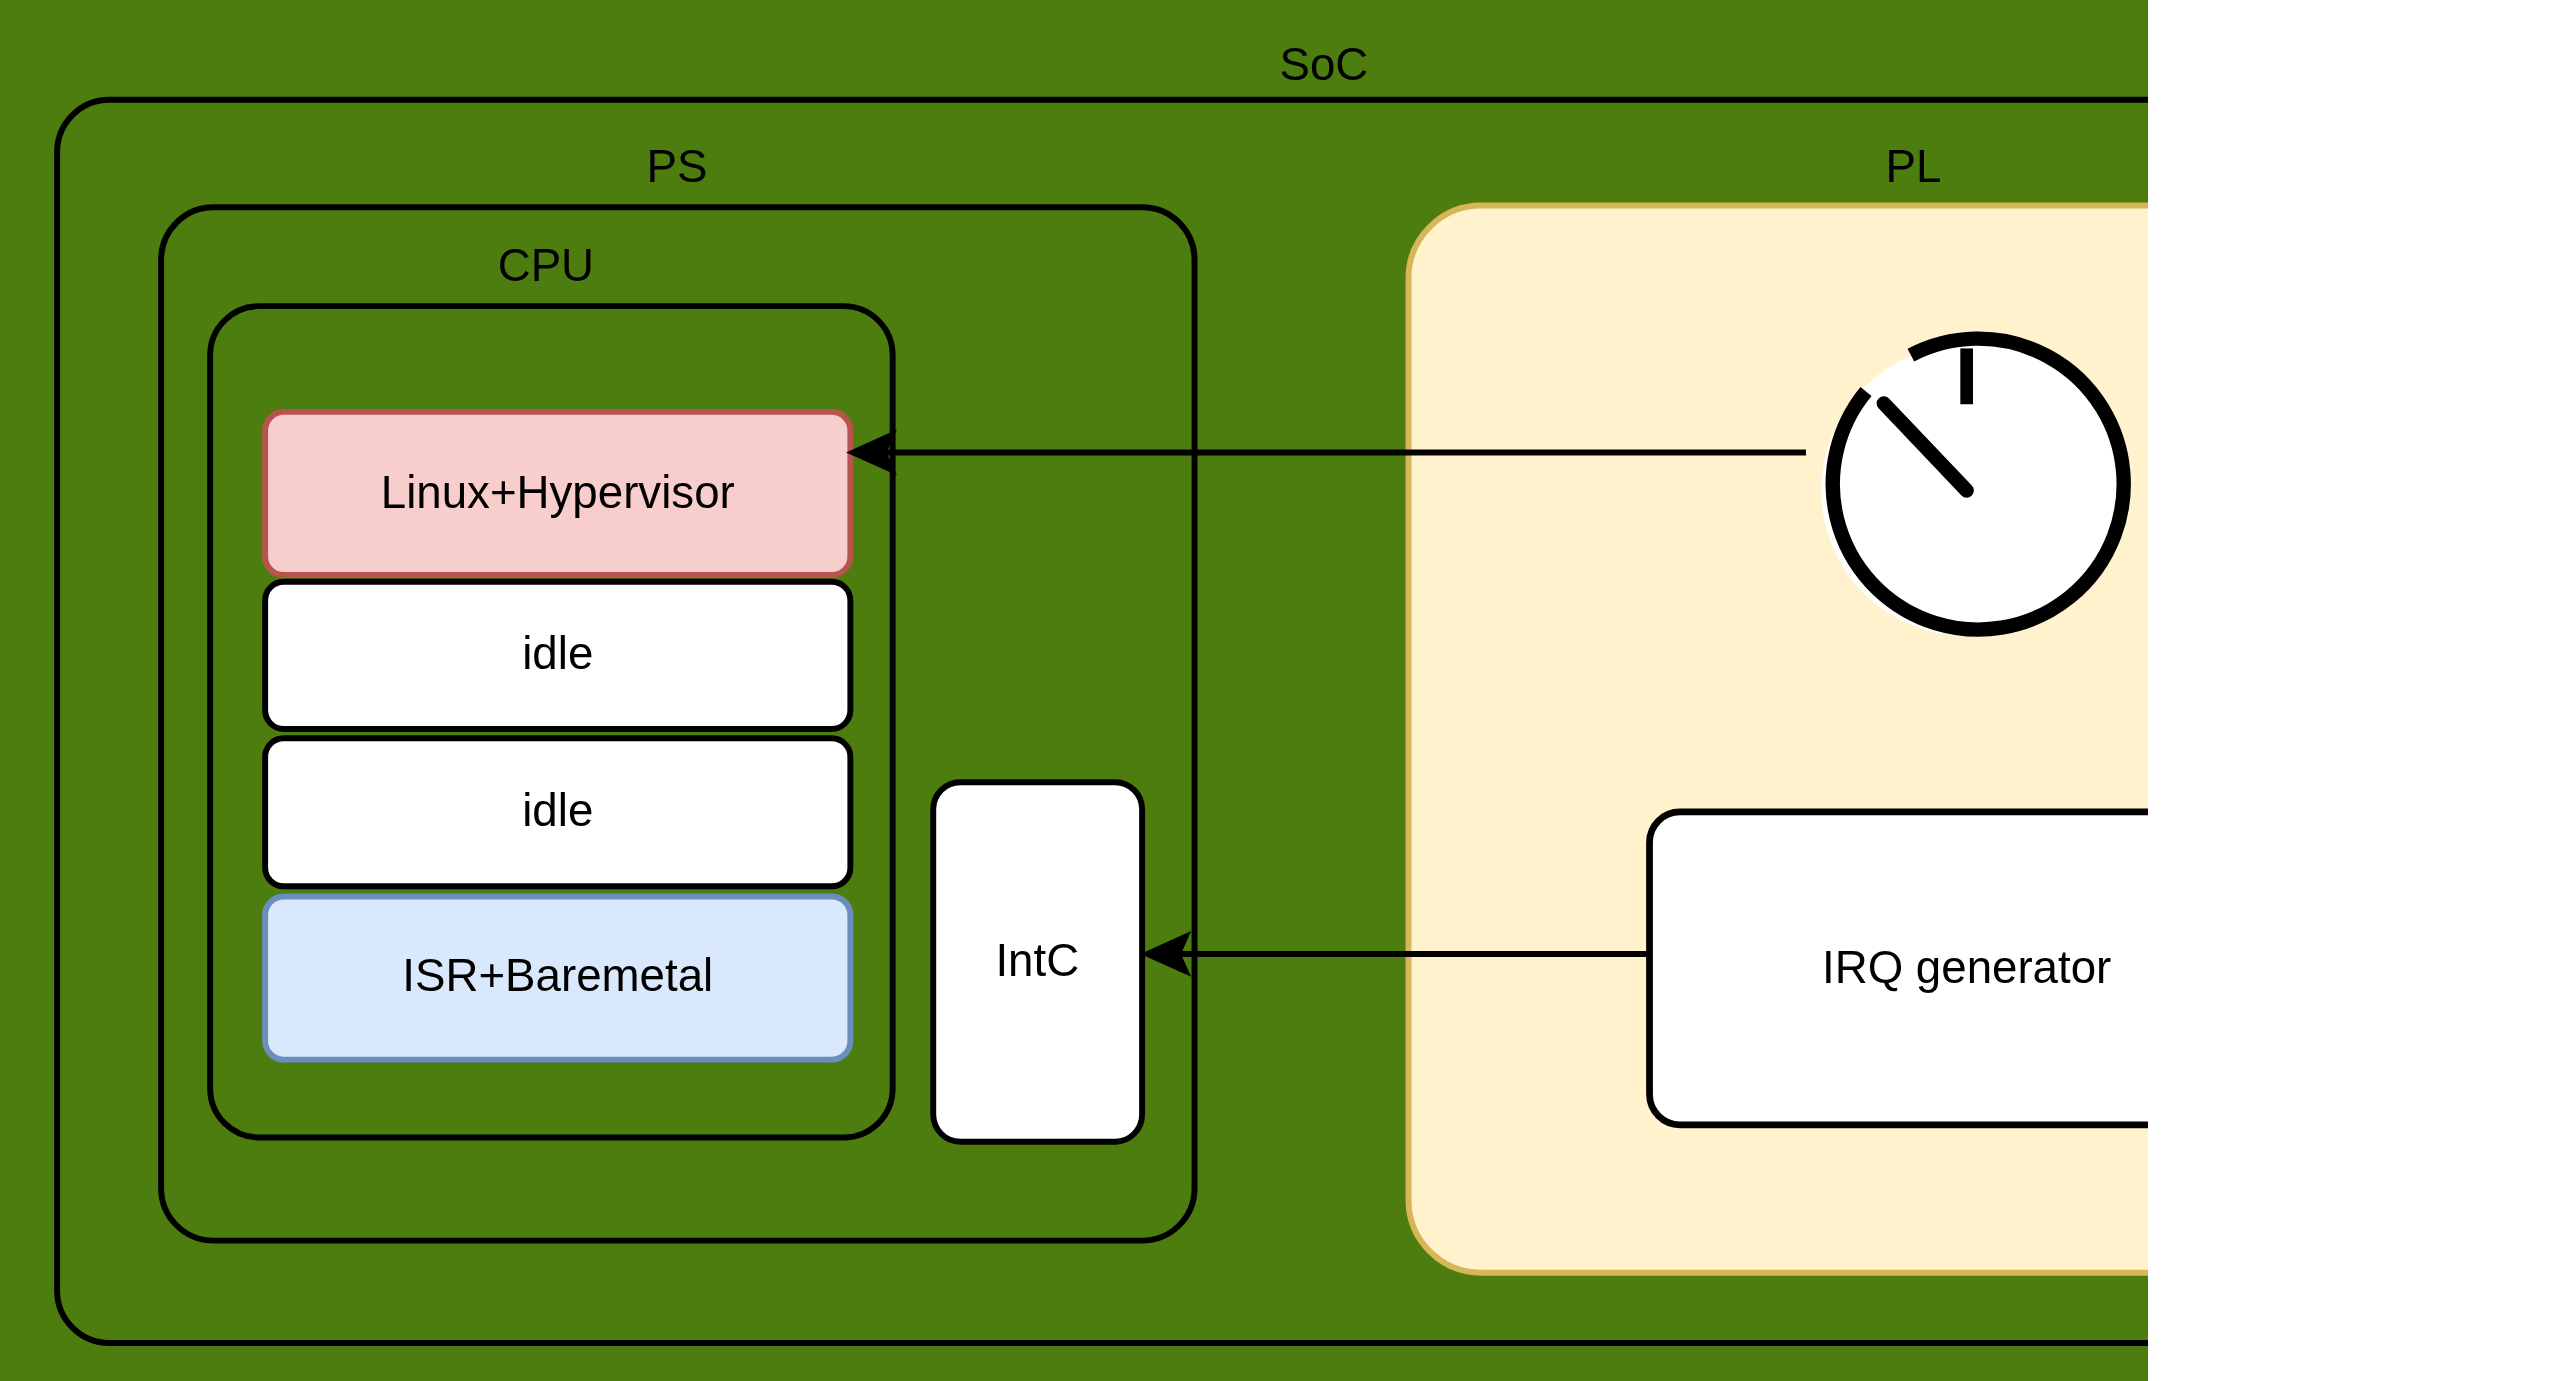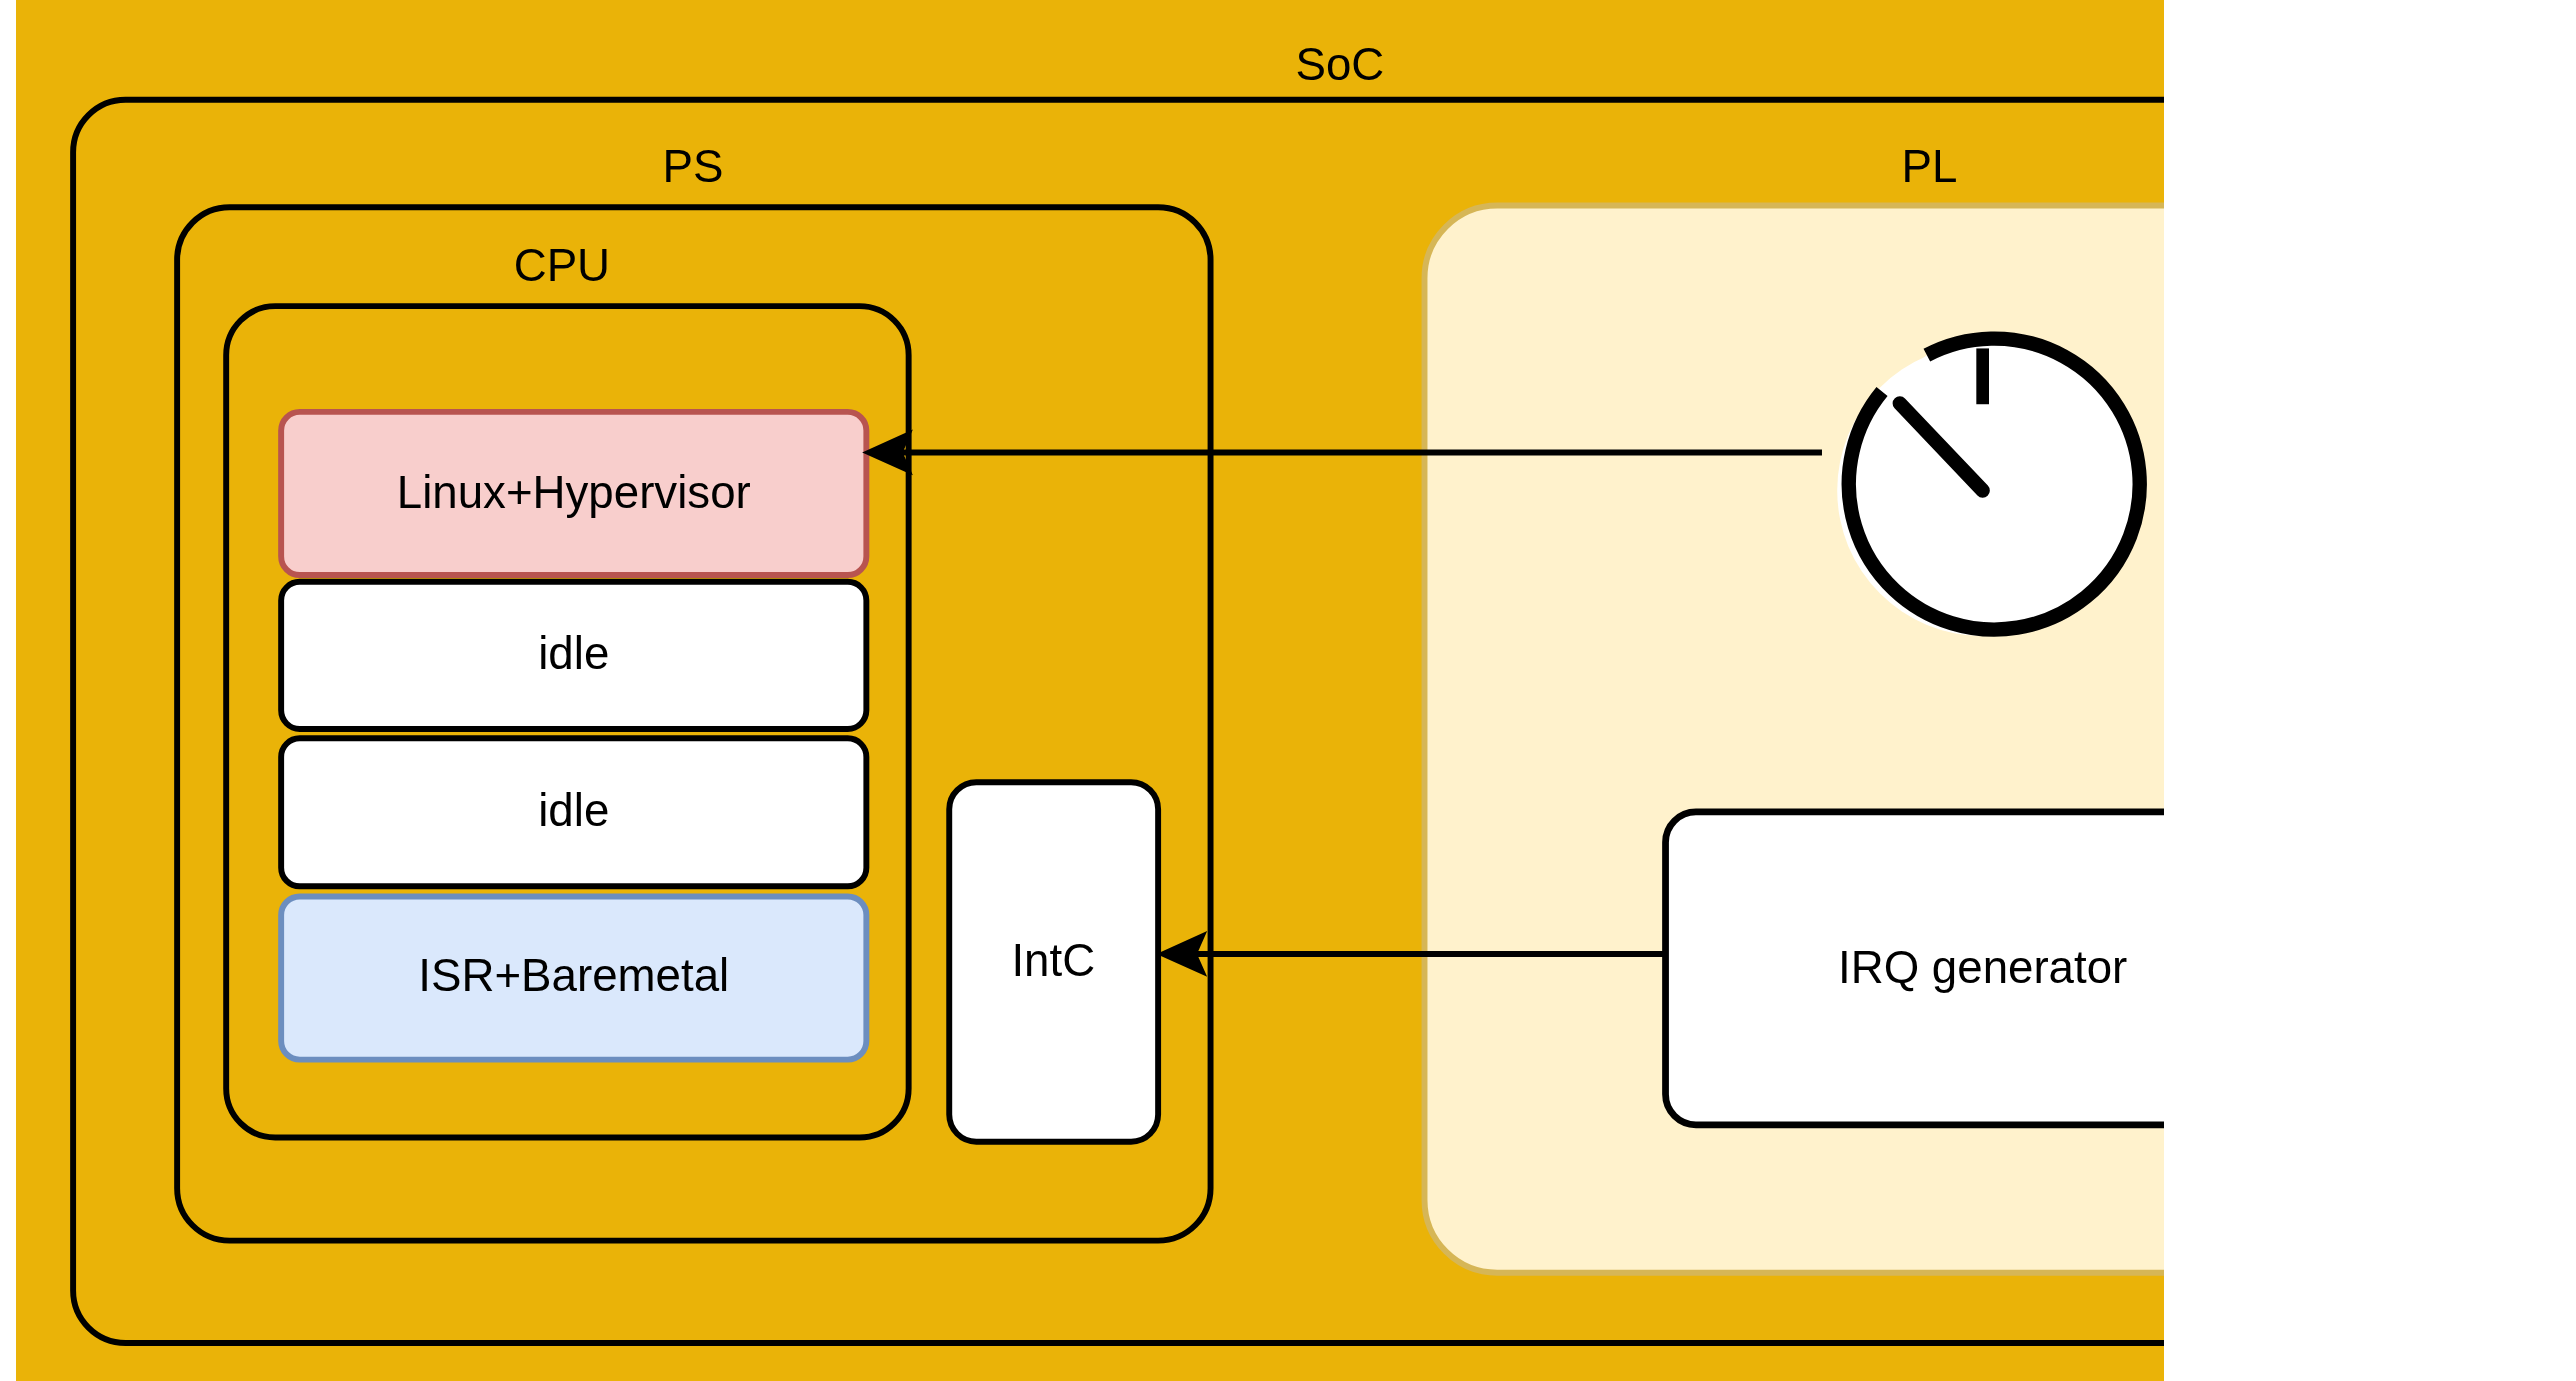--- a/index.html
+++ b/index.html
@@ -8,23 +8,22 @@
     padding: 0;
     background: #ffffff;
   }
   body {
     font-family: "Liberation Sans", sans-serif;
   }
   #stage {
     position: relative;
     width: 2148px;
     height: 1381px;
-    background: #eab308;
+    background: #4d7c0f;
     overflow: hidden;
-    margin-left: 16px;
   }
   #stage svg {
     position: absolute;
     top: 0;
     left: 0;
     width: 2576px;
     height: 1381px;
   }
   .container-box {
     fill: none;

